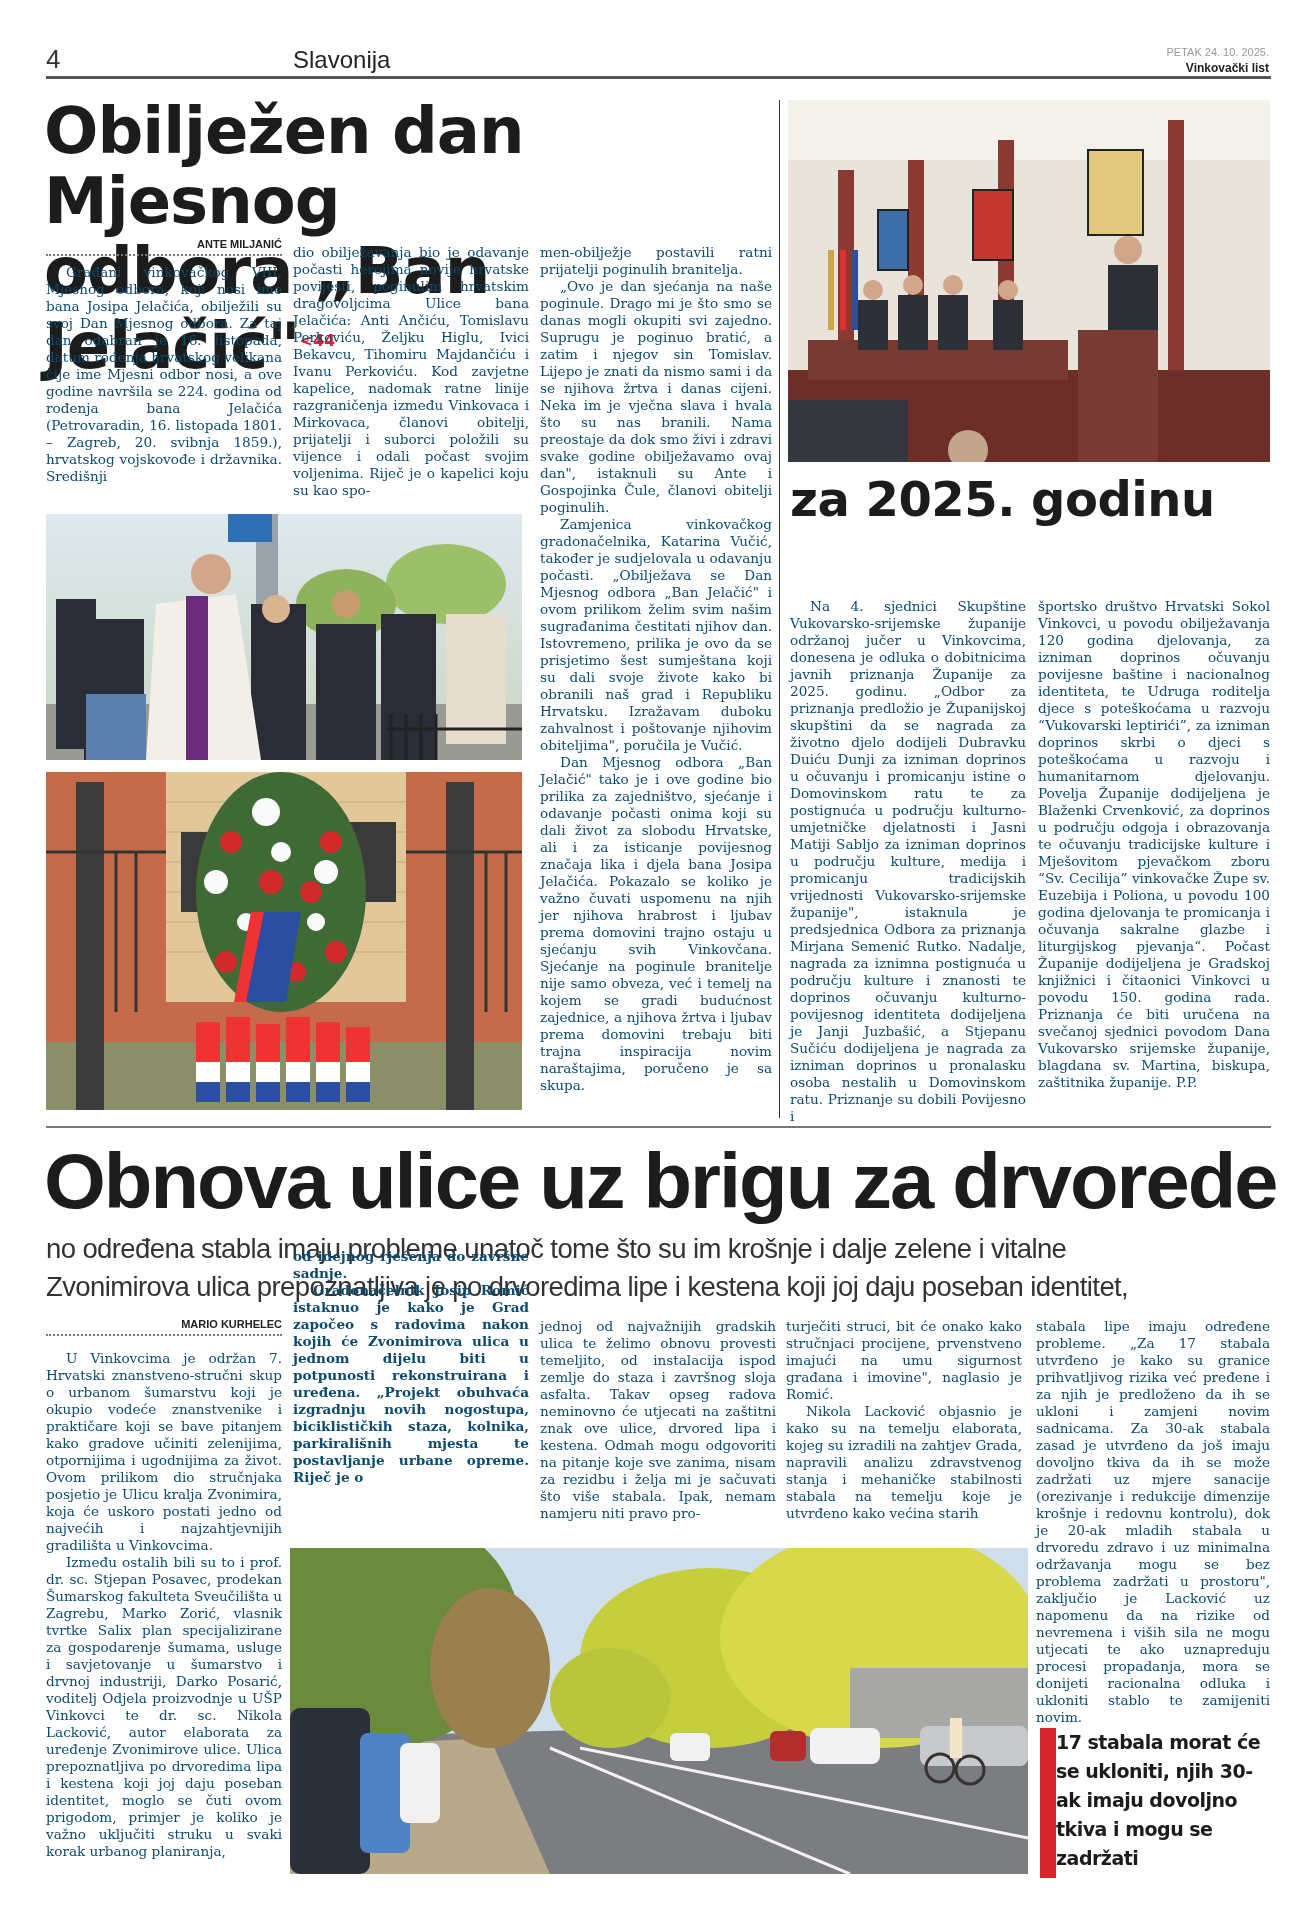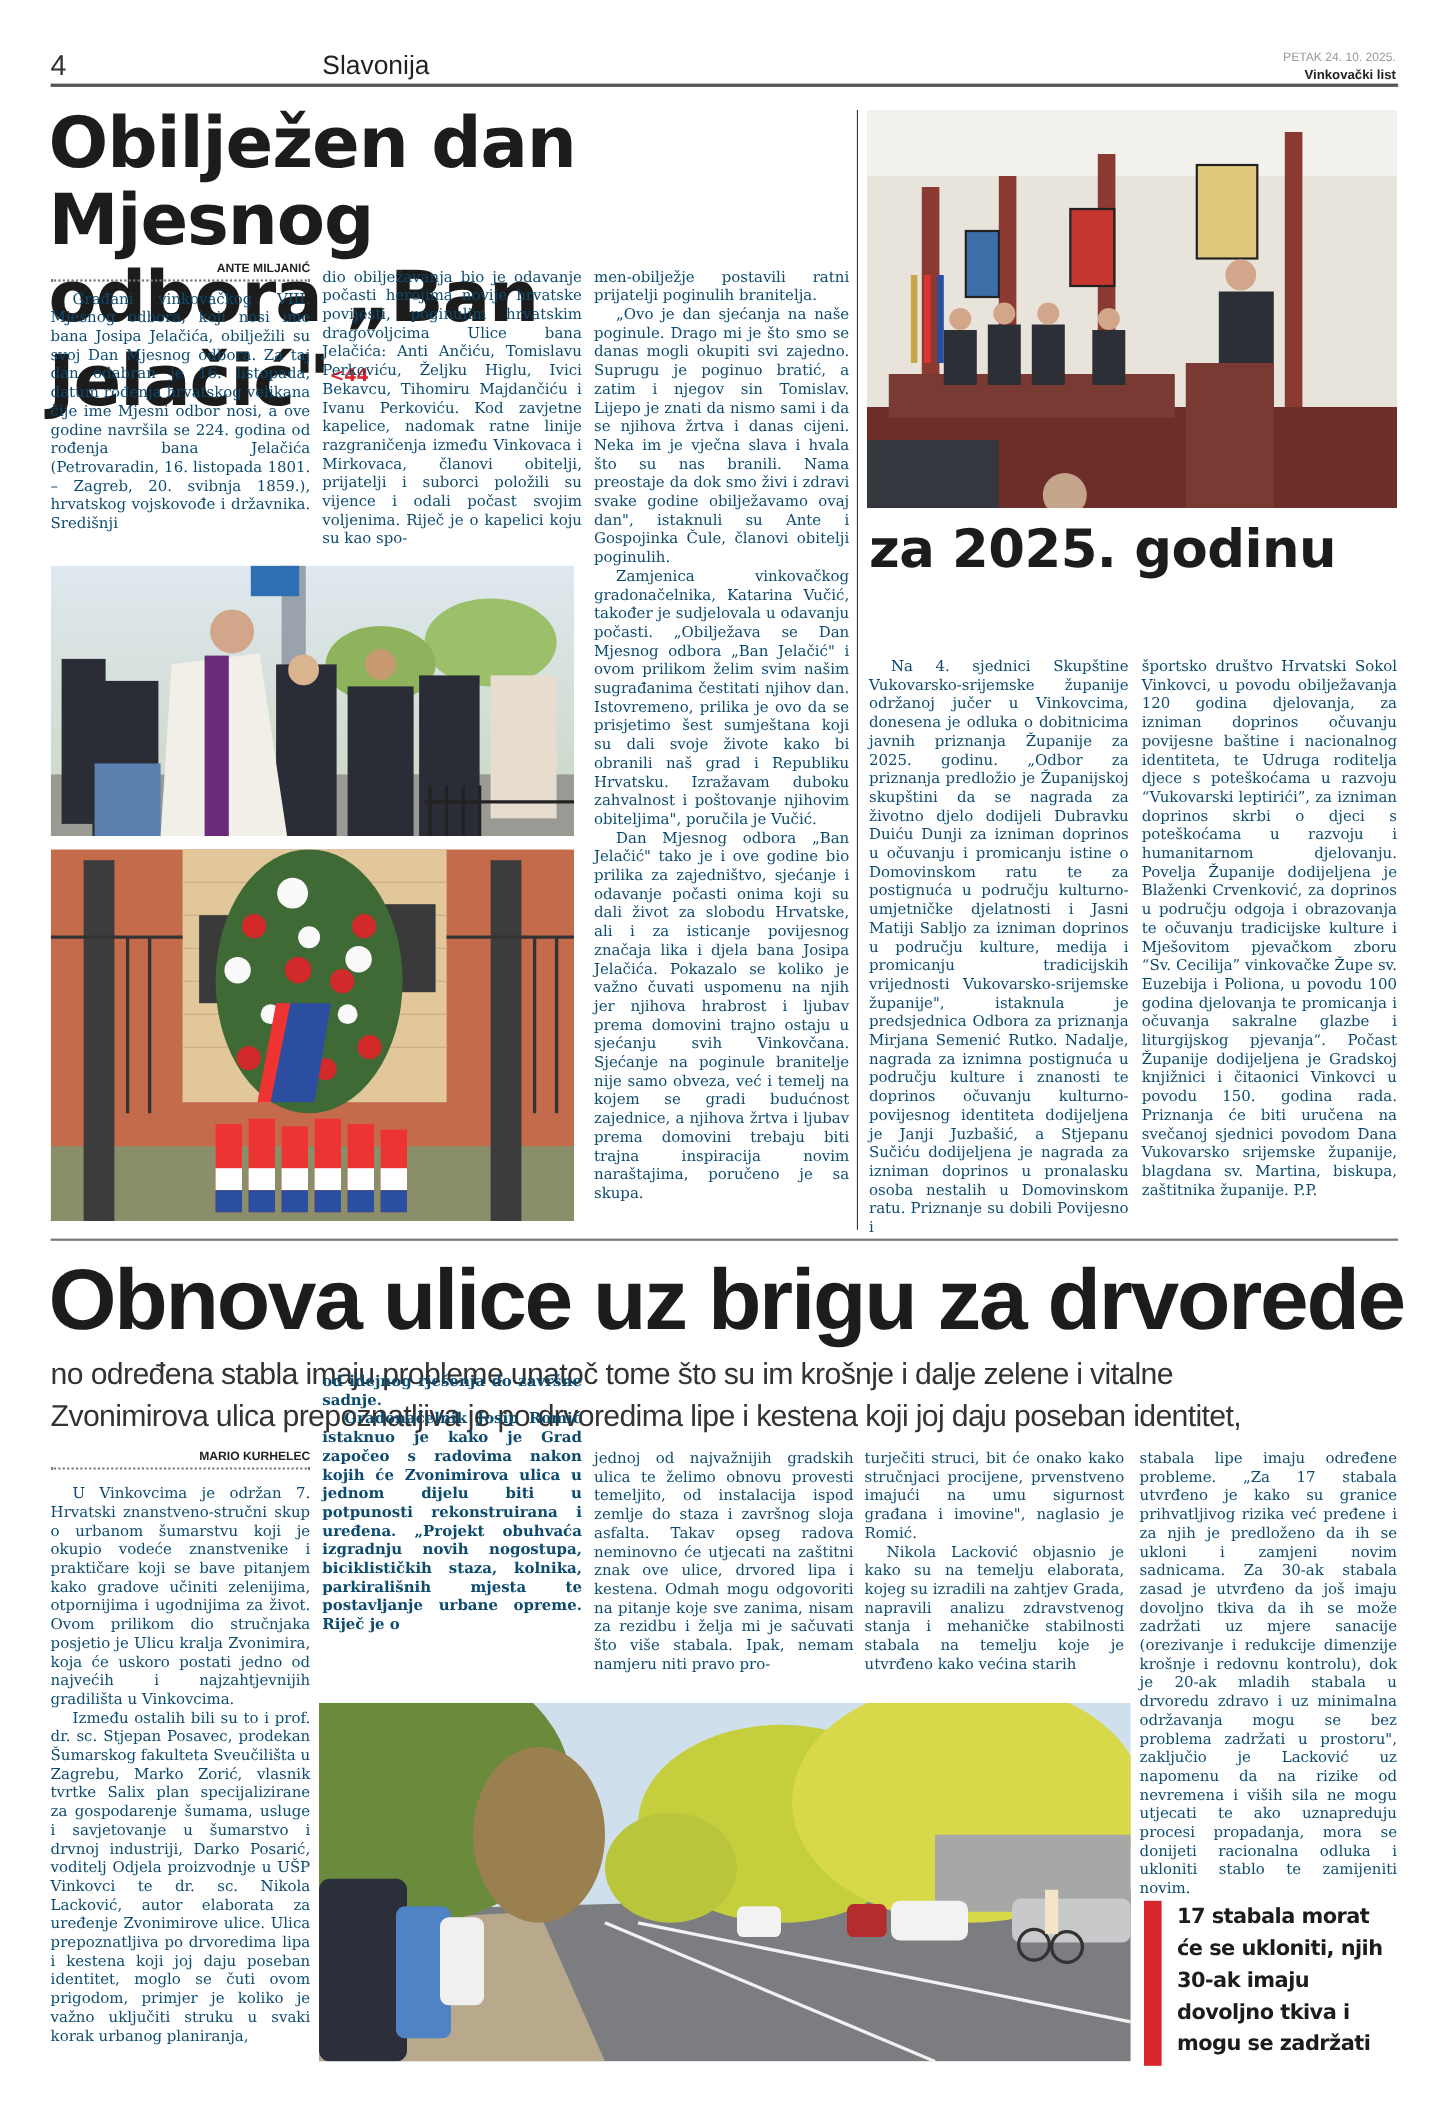--- a/index.html
+++ b/index.html
@@ -30,21 +30,21 @@
 
   .photo { overflow: hidden; }
 
   .hl-nagrade { left: 790px; top: 470px; width: 520px; font-family: "DejaVu Sans", sans-serif; font-weight: bold; font-size: 48px; line-height: 58px; color: #1c1c1c; letter-spacing: -0.5px; }
 
   .mid-rule { left: 46px; top: 1126px; width: 1225px; height: 2px; background: #777; }
 
   .hl-obnova { left: 44px; top: 1136px; width: 1240px; font-family: "Liberation Sans", sans-serif; font-weight: bold; font-size: 78px; line-height: 90px; color: #1c1c1c; letter-spacing: -2px; transform: scaleX(1.02); transform-origin: left; }
   .deck { left: 46px; top: 1230px; width: 1240px; font-family: "Liberation Sans", sans-serif; font-size: 27.5px; line-height: 38px; color: #333; letter-spacing: -0.6px; }
 
-  .pullquote { left: 1040px; top: 1728px; width: 230px; height: 150px; border-left: 16px solid #d6252d; padding-left: 14px; font-family: "DejaVu Sans", sans-serif; font-weight: bold; font-size: 19px; line-height: 29px; color: #1c1c1c; letter-spacing: -0.5px; }
+  .pullquote { left: 1040px; top: 1728px; width: 230px; height: 150px; border-left: 16px solid #d6252d; font-family: "DejaVu Sans", sans-serif; font-weight: bold; font-size: 19px; line-height: 29px; color: #1c1c1c; letter-spacing: -0.5px; }
 </style>
 </head>
 <body>
 
 <div class="abs page-num">4</div>
 <div class="abs section">Slavonija</div>
 <div class="abs date">PETAK 24. 10. 2025.</div>
 <div class="abs paper">Vinkovački list</div>
 <div class="abs head-rule"></div>
 

